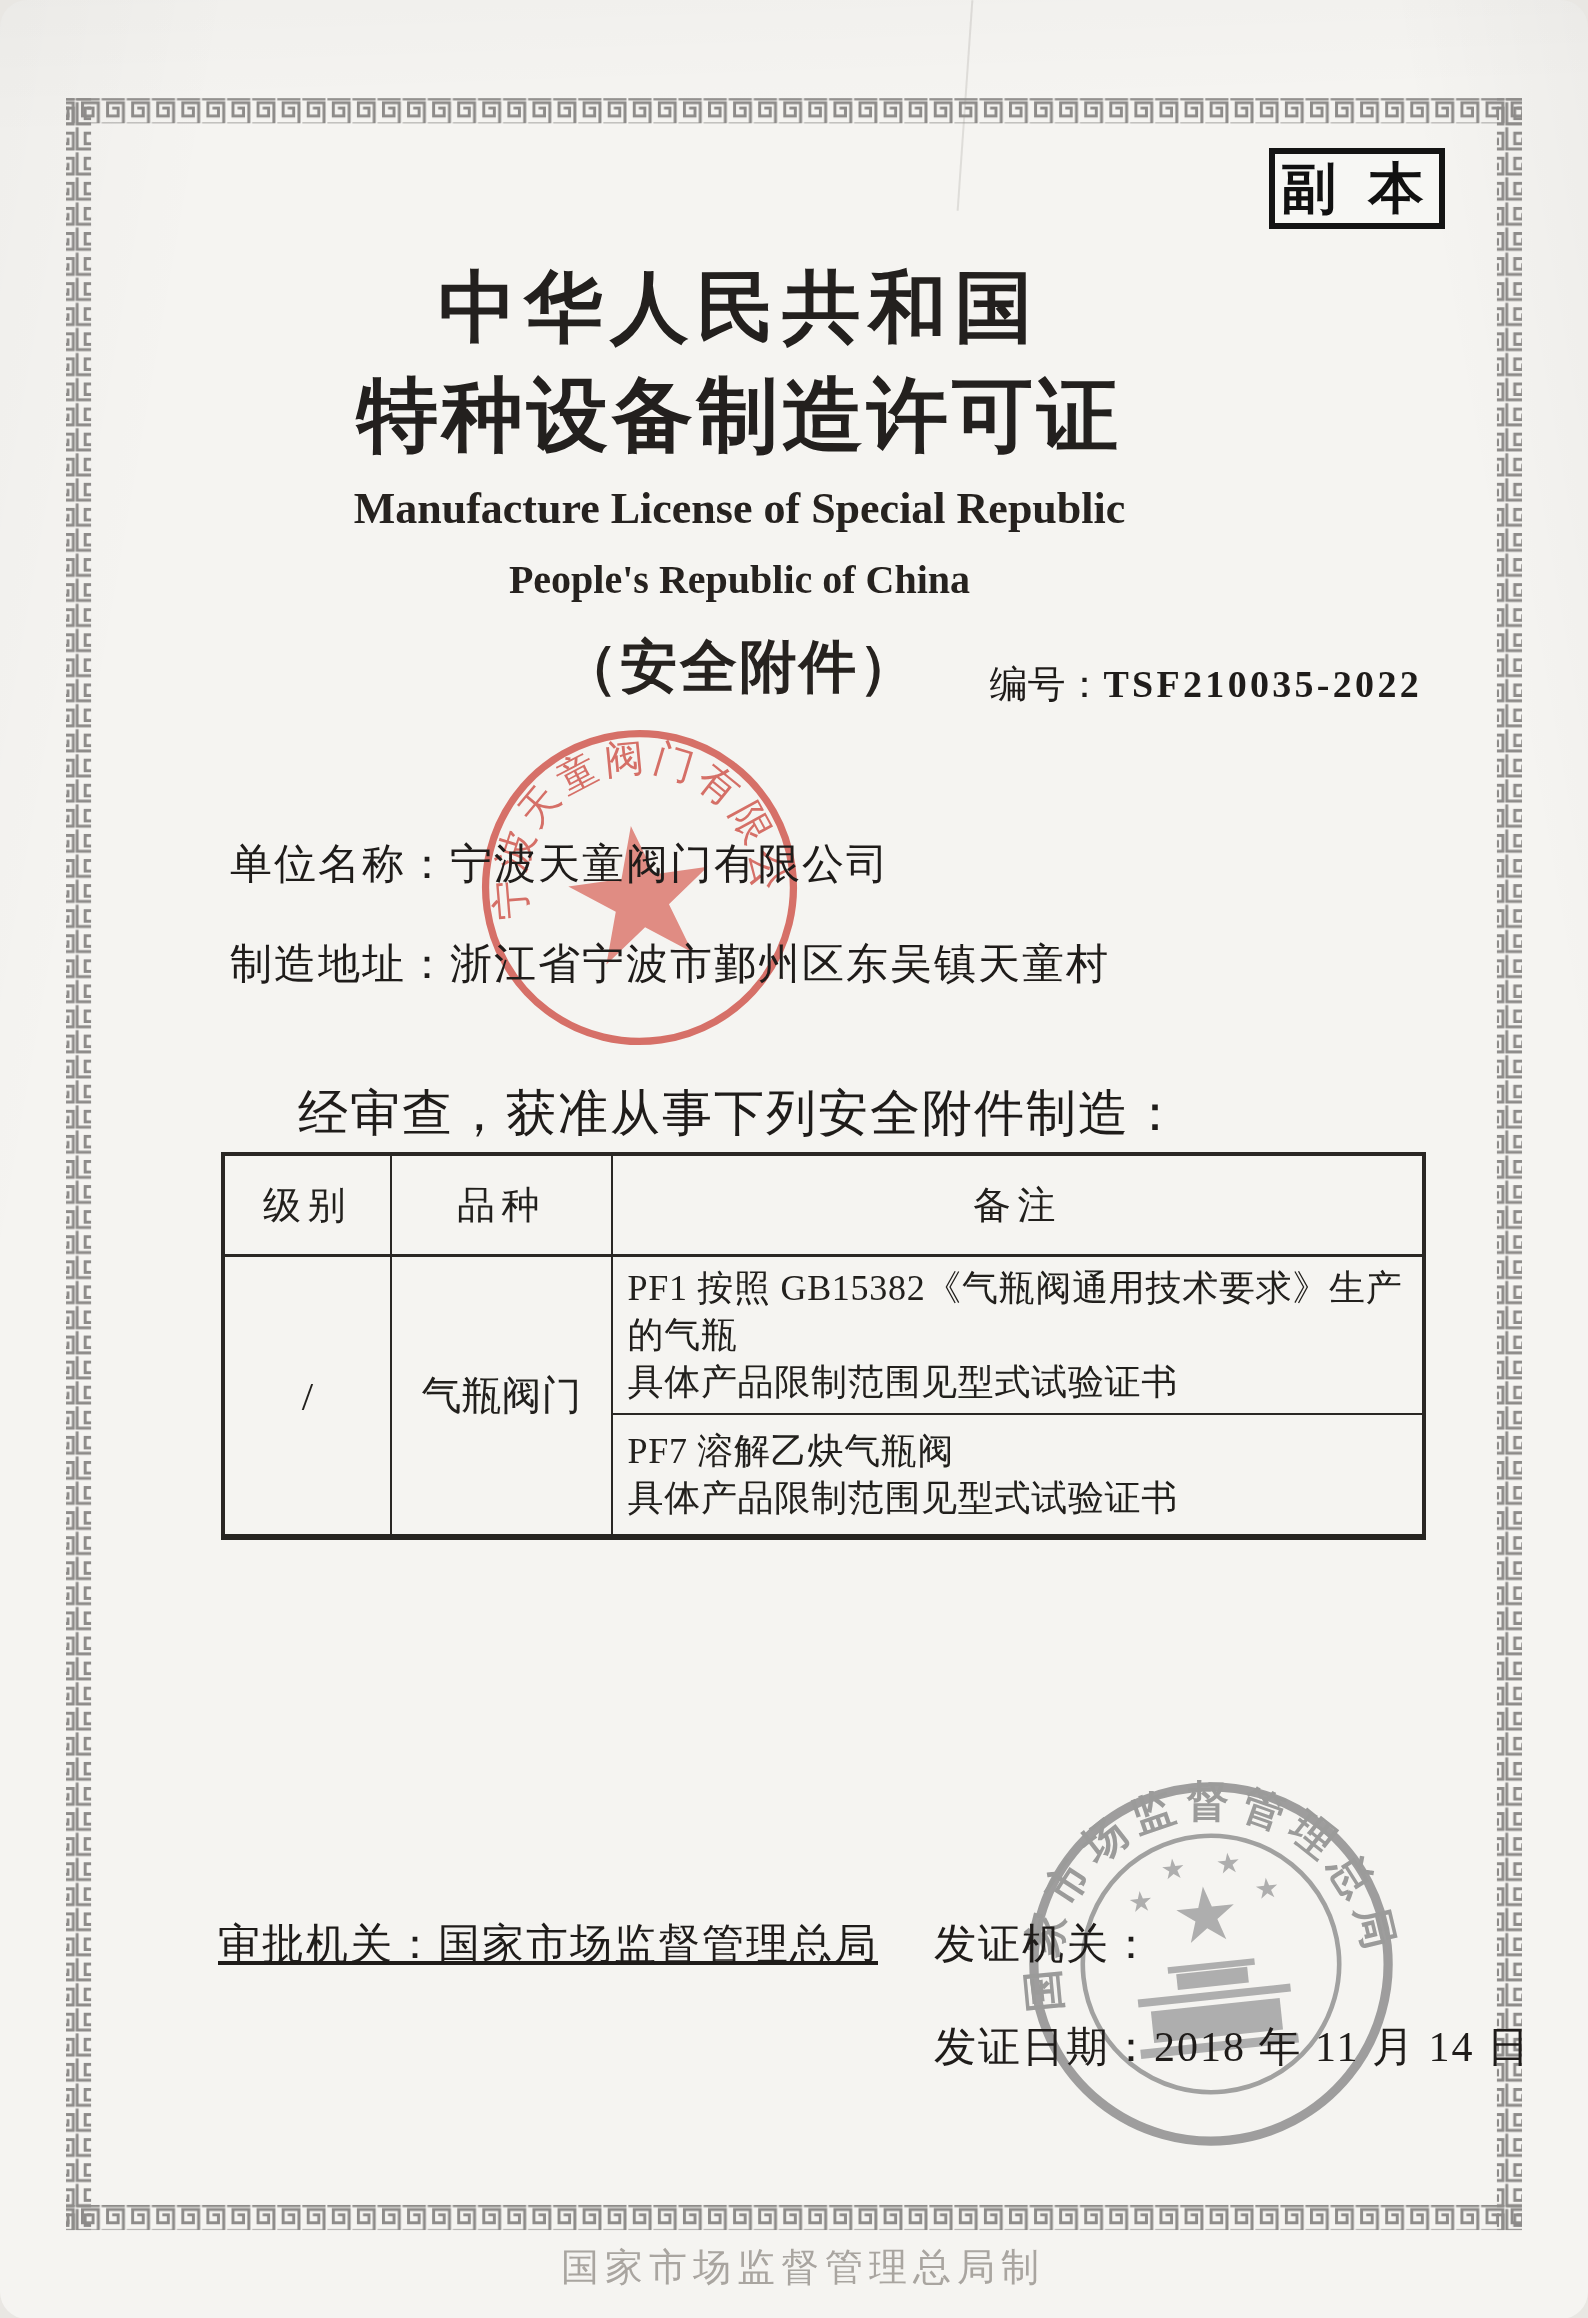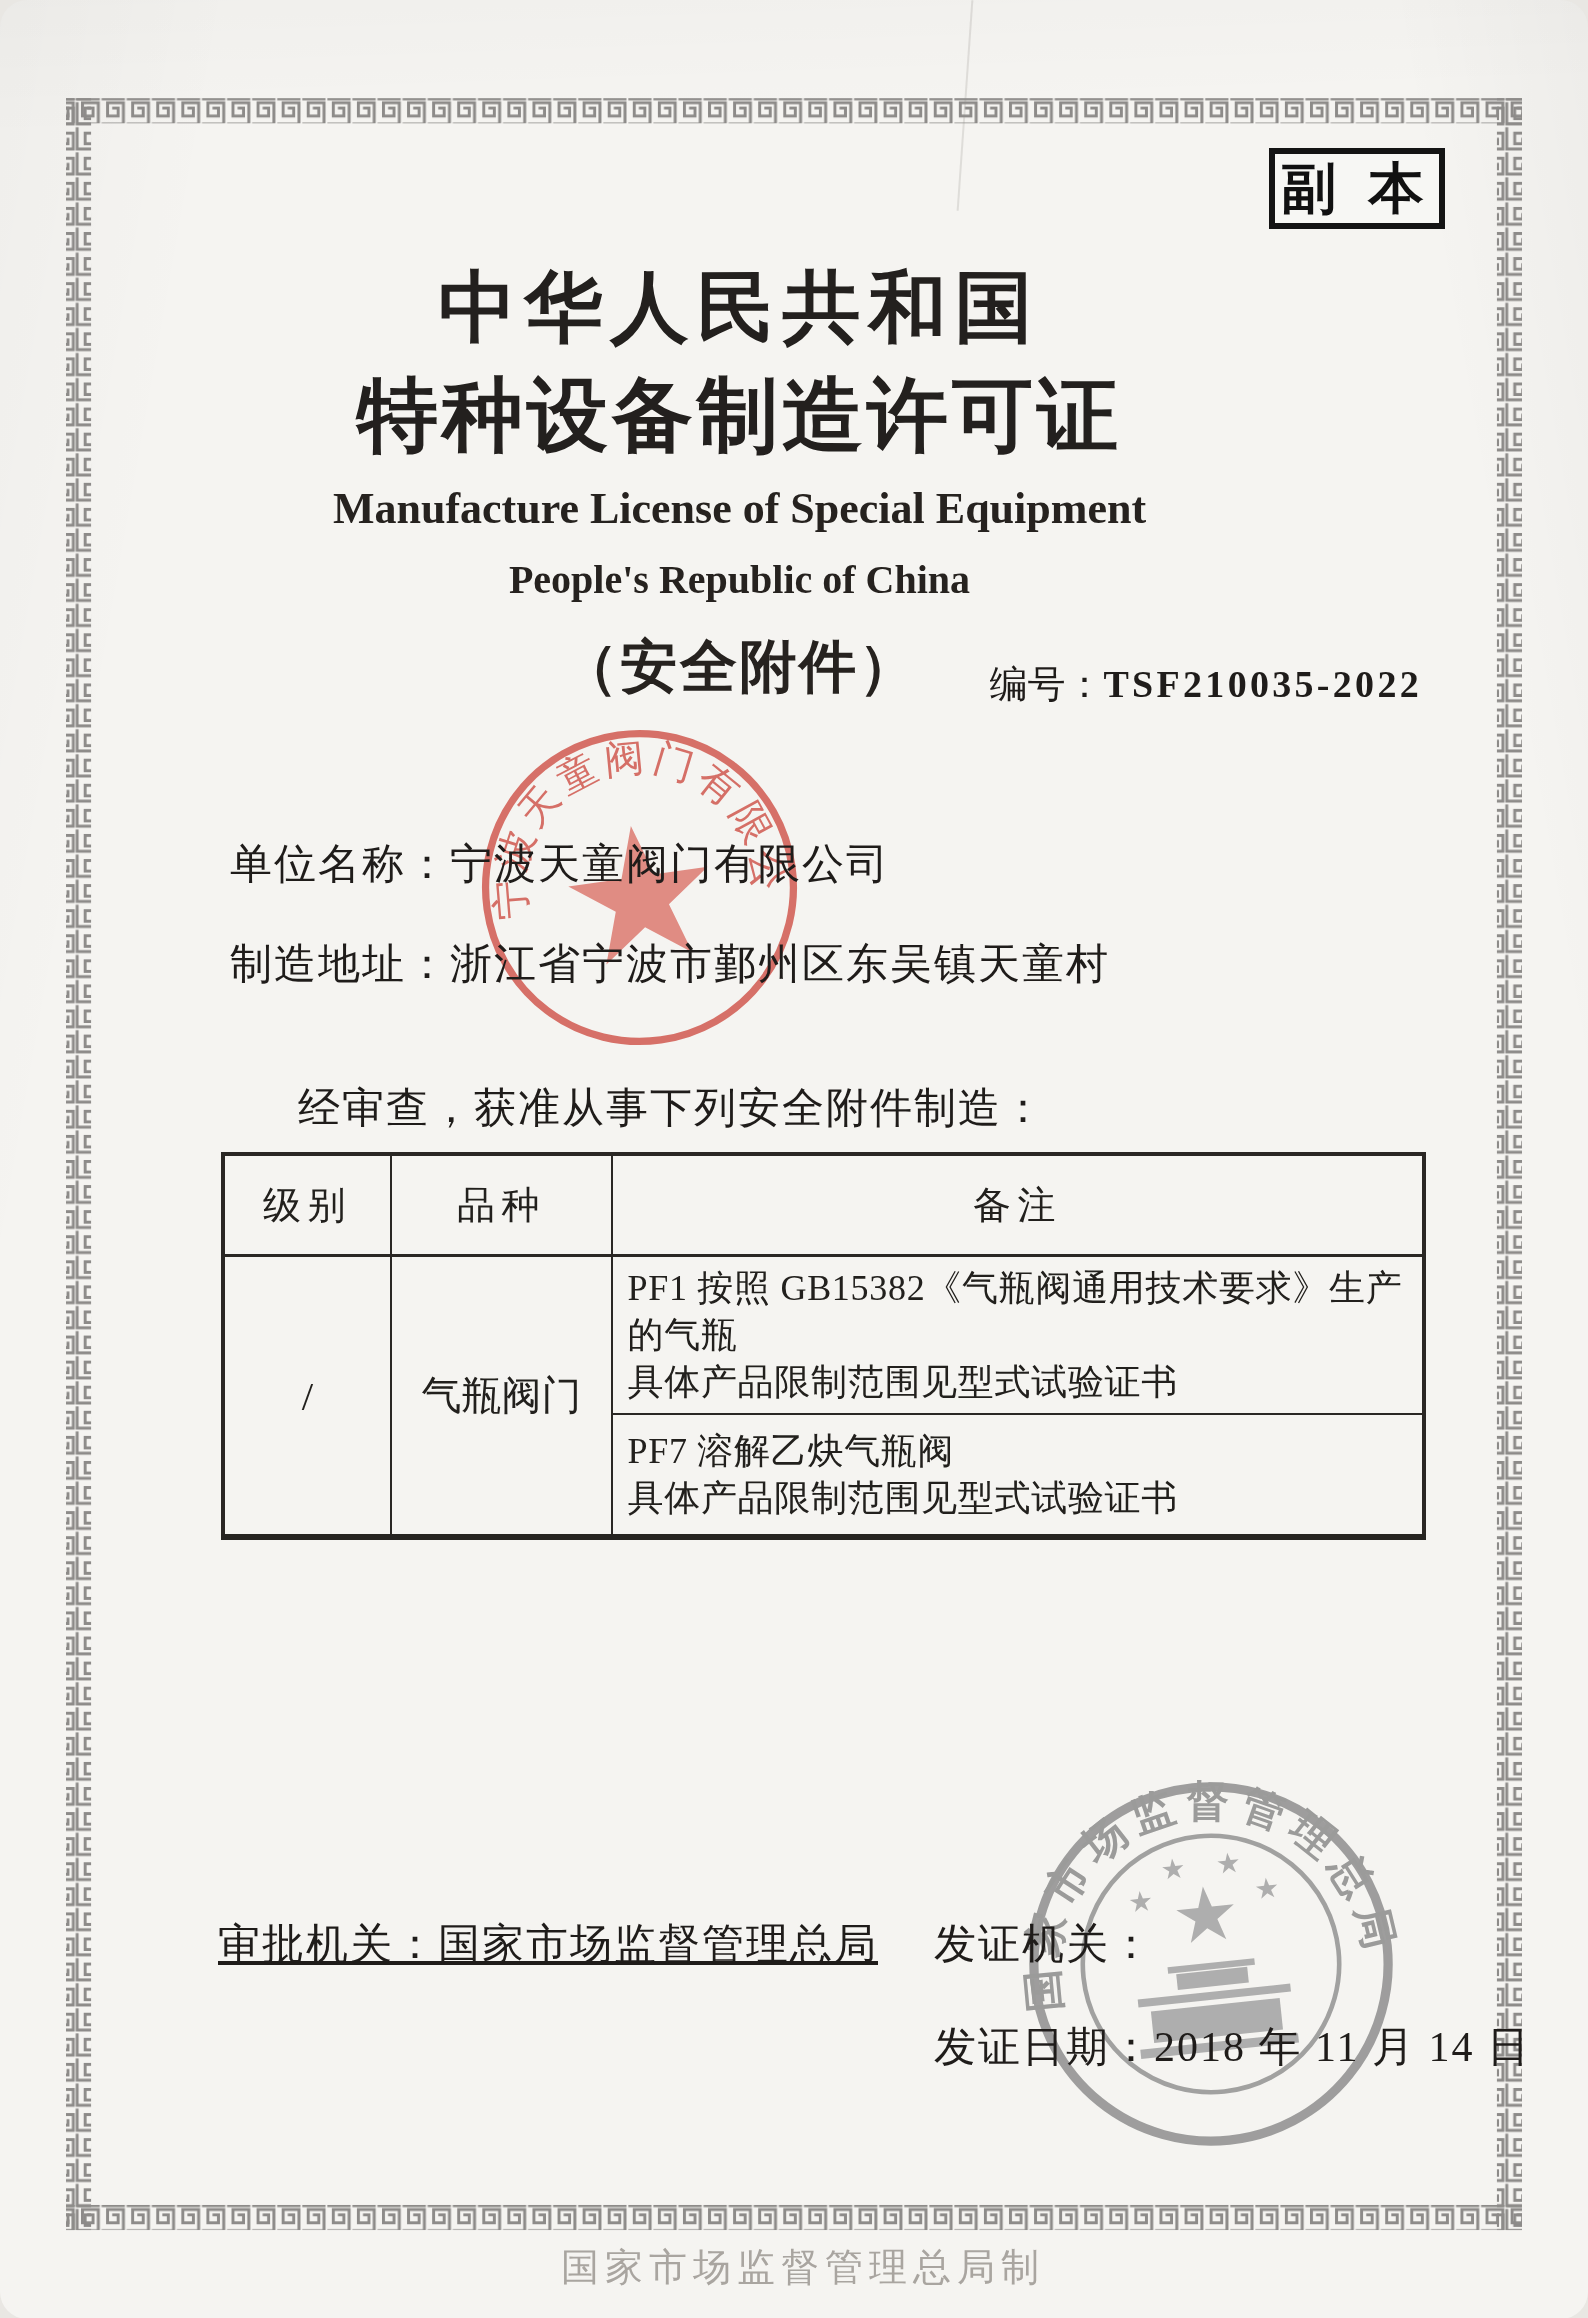--- a/index.html
+++ b/index.html
@@ -17,21 +17,21 @@
   .t-cn1{position:absolute;left:0;top:256px;width:1479px;text-align:center;font-size:78px;font-weight:900;color:#23201e;letter-spacing:8px;}
   .t-cn2{position:absolute;left:0;top:362px;width:1479px;text-align:center;font-size:81px;font-weight:900;color:#23201e;letter-spacing:4px;}
   .t-en1{position:absolute;left:0;top:483px;width:1479px;text-align:center;font-size:44px;font-weight:700;color:#26221f;}
   .t-en2{position:absolute;left:0;top:556px;width:1479px;text-align:center;font-size:40px;font-weight:700;color:#26221f;}
   .t-sub{position:absolute;left:0;top:629px;width:1479px;text-align:center;font-size:57px;font-weight:700;color:#26221f;letter-spacing:2.6px;}
   .license-line{position:absolute;top:659px;right:166px;z-index:3;font-size:38px;color:#1f1c1a;white-space:nowrap;}
   .license-line .no{letter-spacing:3.3px;font-weight:600;}
   .field-line{position:absolute;z-index:3;font-size:42px;color:#1f1c1a;white-space:nowrap;letter-spacing:2px;}
   .company-line{left:230px;top:836px;}
   .address-line{left:230px;top:936px;}
-  .intro-line{position:absolute;left:298px;top:1080px;z-index:3;font-size:42px;color:#1f1c1a;letter-spacing:2px;white-space:nowrap;}
+  .intro-line{position:absolute;left:298px;top:1080px;z-index:3;font-size:50px;color:#1f1c1a;letter-spacing:2px;white-space:nowrap;}
   table.grant{position:absolute;left:221px;top:1152px;z-index:3;border-collapse:collapse;table-layout:fixed;width:1202px;
               font-family:"Liberation Serif",serif;color:#22201d;}
   table.grant col.c1{width:168px;} table.grant col.c2{width:221px;} table.grant col.c3{width:812px;}
   table.grant th,table.grant td{border:2.6px solid #2a2724;}
   table.grant{border:4px solid #2a2724;border-bottom:6.6px solid #262421;}
   table.grant th{height:96px;font-size:38px;font-weight:500;text-align:center;letter-spacing:6.6px;border-bottom:3.3px solid #2a2724;}
   td.level-cell,td.cat-cell{text-align:center;vertical-align:middle;font-size:40px;}
   td.level-cell{font-size:41px;}
   td.remark-cell{font-size:36px;line-height:1.3;padding:8px 6.6px 8px 14.5px;vertical-align:middle;letter-spacing:0.7px;}
   td.remark-a{height:136px;} td.remark-b{height:103px;}
@@ -67,21 +67,21 @@
     <rect x="100" y="148" width="38" height="3230" fill="url(#mv)"></rect>
     <rect x="2268" y="148" width="38" height="3230" fill="url(#mv)"></rect>
   </svg>
 
   <div class="copy-badge">
     <span>副 本</span>
   </div>
 
   <div class="t-cn1">中华人民共和国</div>
   <div class="t-cn2">特种设备制造许可证</div>
-  <div class="t-en1">Manufacture License of Special Equipment</div>
+  <div class="t-en1">Manufacture License of Special Republic</div>
   <div class="t-en2">People's Republic of China</div>
   <div class="t-sub">（安全附件）</div>
 
   <div class="license-line">
     <span>编号：</span><span class="no">TSF210035-2022</span>
   </div>
 
   <svg class="seal seal-company" viewBox="-246 -246 492 492" xmlns="http://www.w3.org/2000/svg">
     <g transform="rotate(-8)">
       <circle cx="0" cy="0" r="233" fill="none" stroke="#d0544a" stroke-width="11"></circle>

